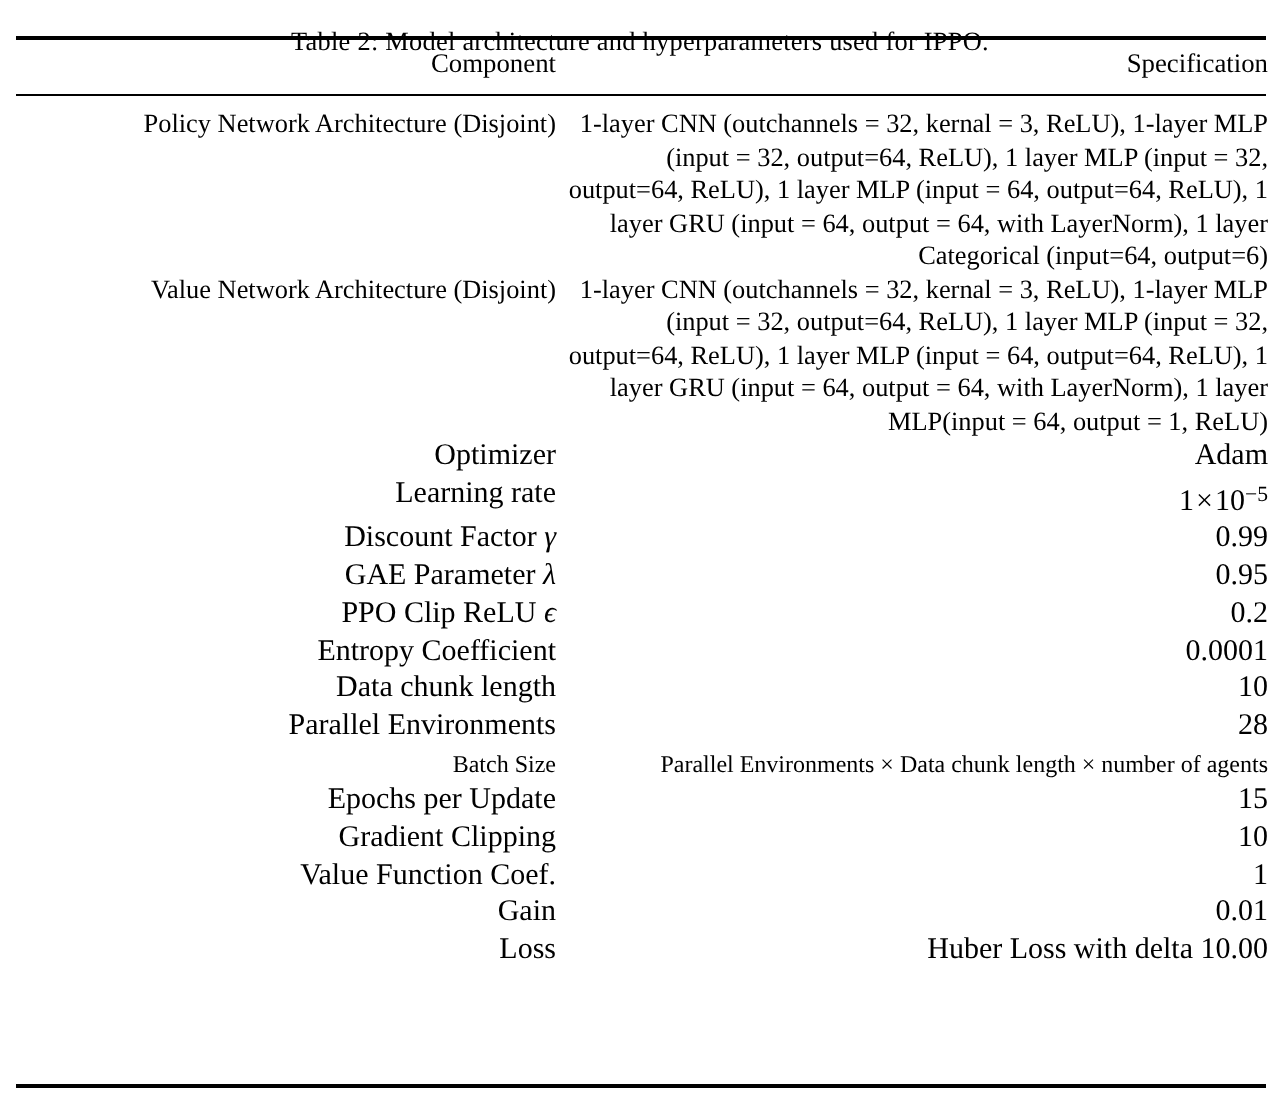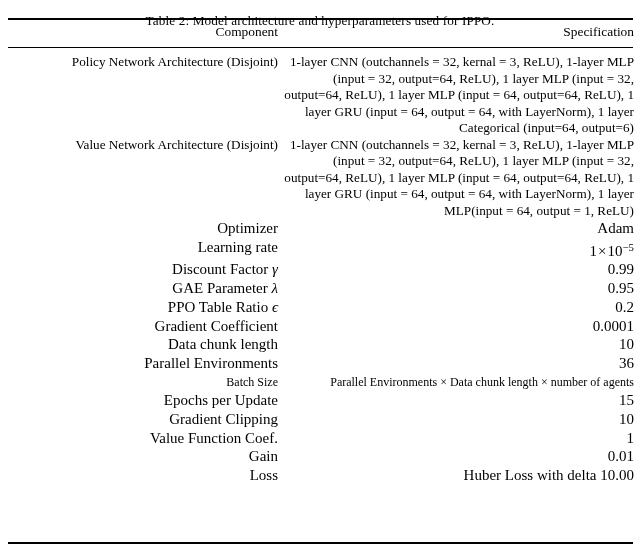--- a/index.html
+++ b/index.html
@@ -165,37 +165,37 @@
         <td><span>Discount Factor</span> <span class="mi">γ</span></td>
         <td>0.99</td>
       </tr>
 
       <tr class="plain">
         <td><span>GAE Parameter</span> <span class="mi">λ</span></td>
         <td>0.95</td>
       </tr>
 
       <tr class="plain">
-        <td><span>PPO Table Ratio</span> <span class="mi">ϵ</span></td>
+        <td><span>PPO Clip ReLU</span> <span class="mi">ϵ</span></td>
         <td>0.2</td>
       </tr>
 
       <tr class="plain">
-        <td>Gradient Coefficient</td>
+        <td>Entropy Coefficient</td>
         <td>0.0001</td>
       </tr>
 
       <tr class="plain">
         <td>Data chunk length</td>
         <td>10</td>
       </tr>
 
       <tr class="plain">
         <td>Parallel Environments</td>
-        <td>36</td>
+        <td>28</td>
       </tr>
 
       <tr class="wrap">
         <td>Batch Size</td>
         <td>Parallel Environments × Data chunk length × number of agents</td>
       </tr>
 
 
       <tr class="plain">
         <td>Epochs per Update</td>

